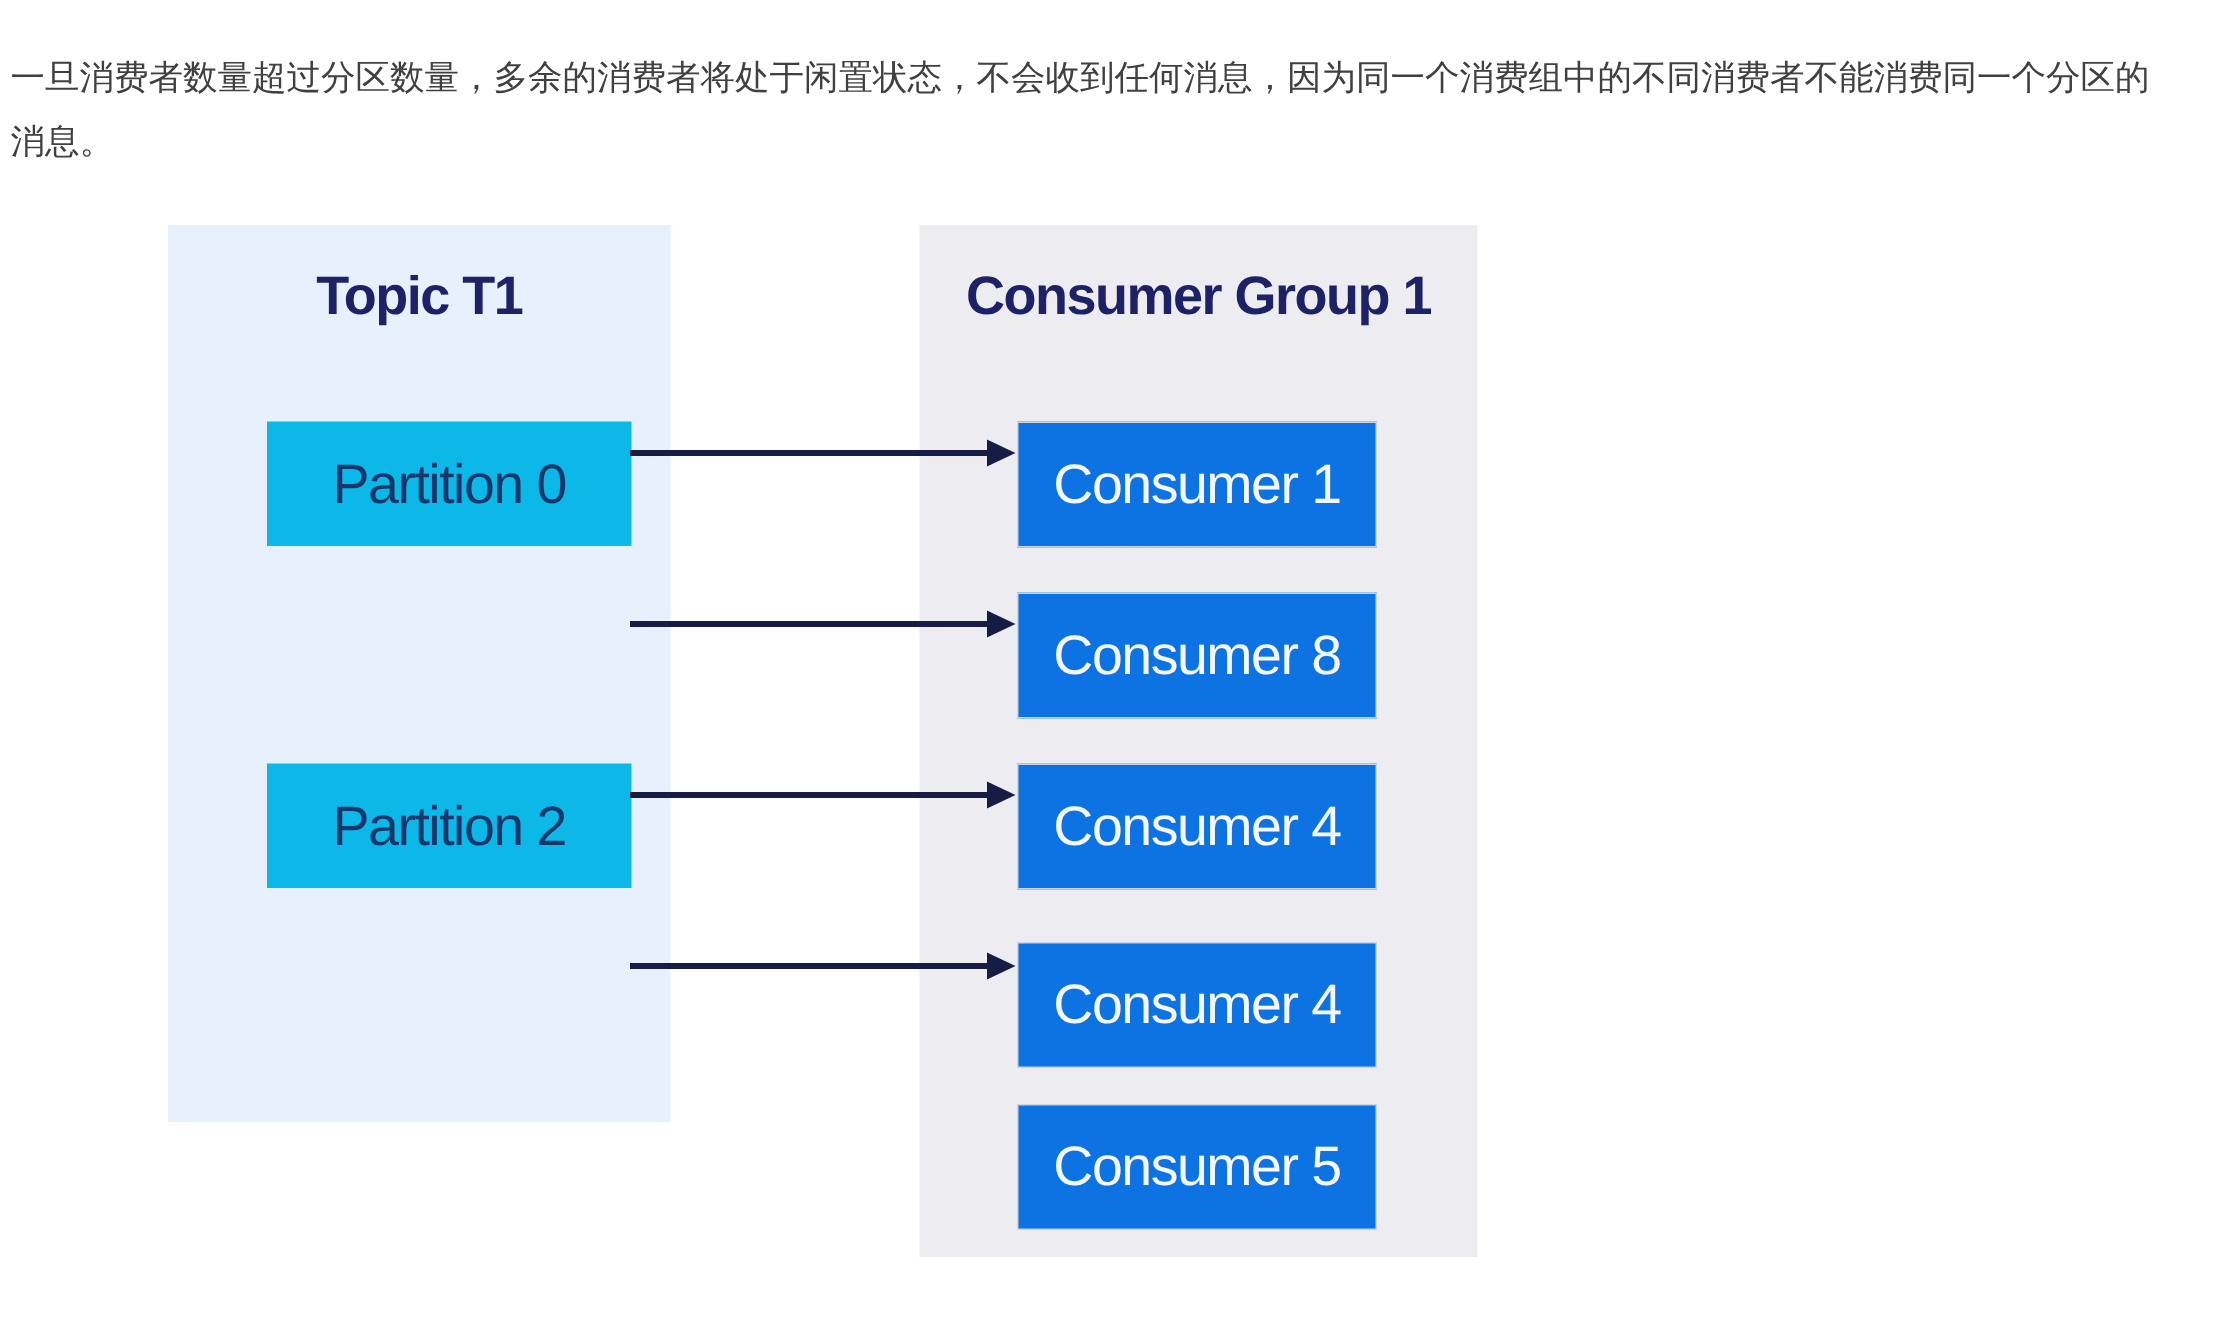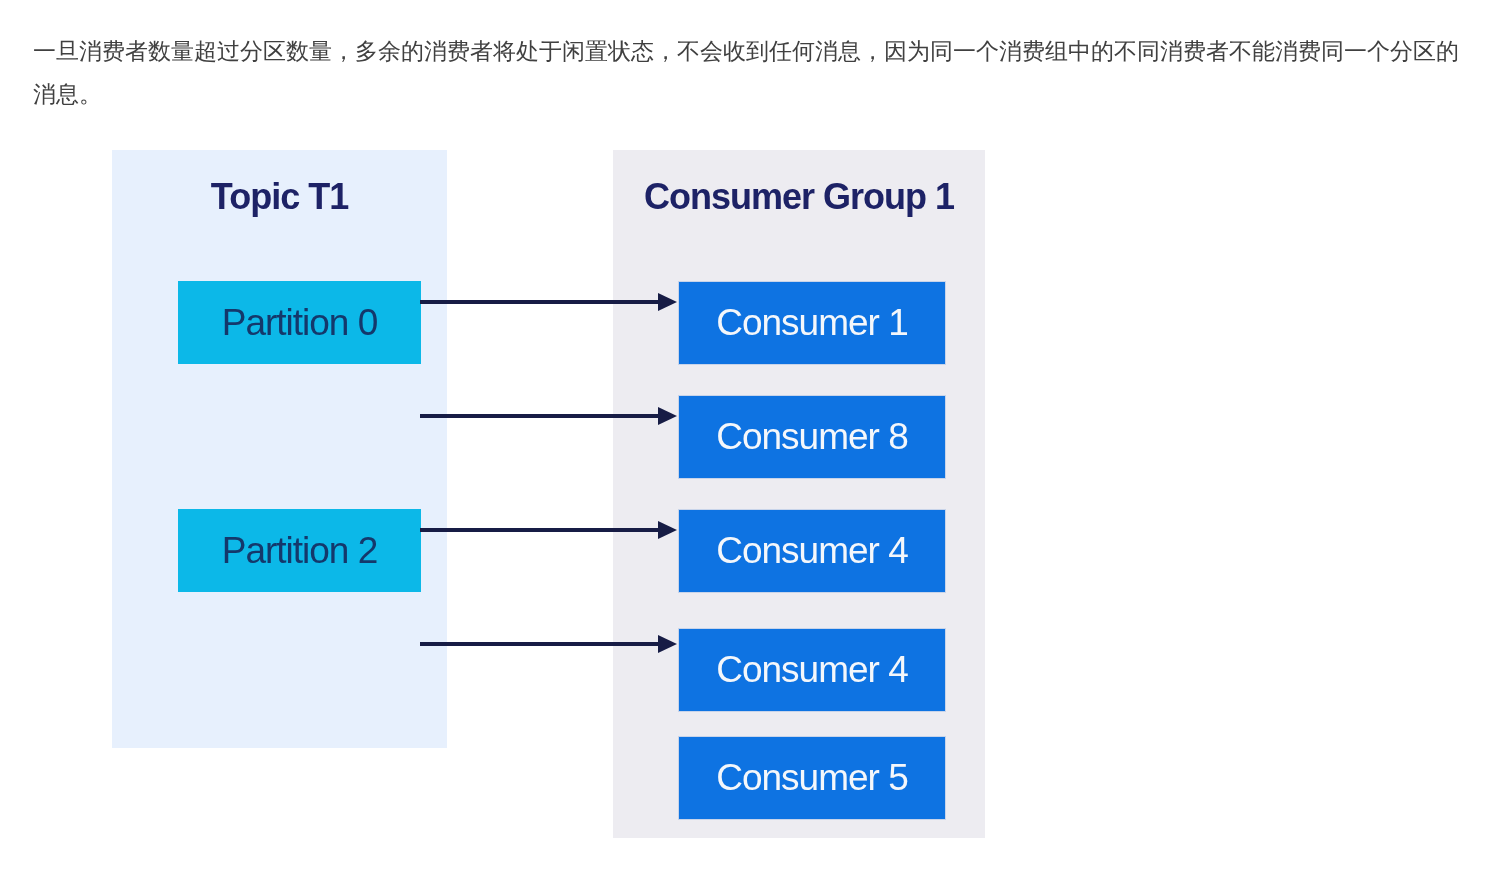--- a/index.html
+++ b/index.html
@@ -7,21 +7,21 @@
     width: 1487px;
     height: 885px;
     background: var(--page-bg, #ffffff);
     font-family: "Liberation Sans", "DejaVu Sans", sans-serif;
     position: relative;
     overflow: hidden;
   }
 
   .intro {
     position: absolute;
-    left: 33px;
+    left: 7px;
     top: 30px;
     width: 1445px;
     font-size: 23px;
     line-height: 43px;
     color: var(--intro-text, #404040);
     margin: 0;
   }
 
   .panel {
     position: absolute;
@@ -64,21 +64,21 @@
   }
   .pbox {
     left: 66px;
     width: 243px;
     height: 83px;
     background: var(--partition-box, #0cb8e8);
     color: var(--partition-text, #14386b);
   }
   .cbox {
     left: 65px;
-    width: 268px;
+    width: 240px;
     height: 84px;
     background: var(--consumer-box, #0e73e2);
     color: var(--consumer-text, #f4f7fb);
     border: 1px solid #c8d4ea;
   }
 
   .arrow {
     position: absolute;
     left: 420px;
     width: 238px;

